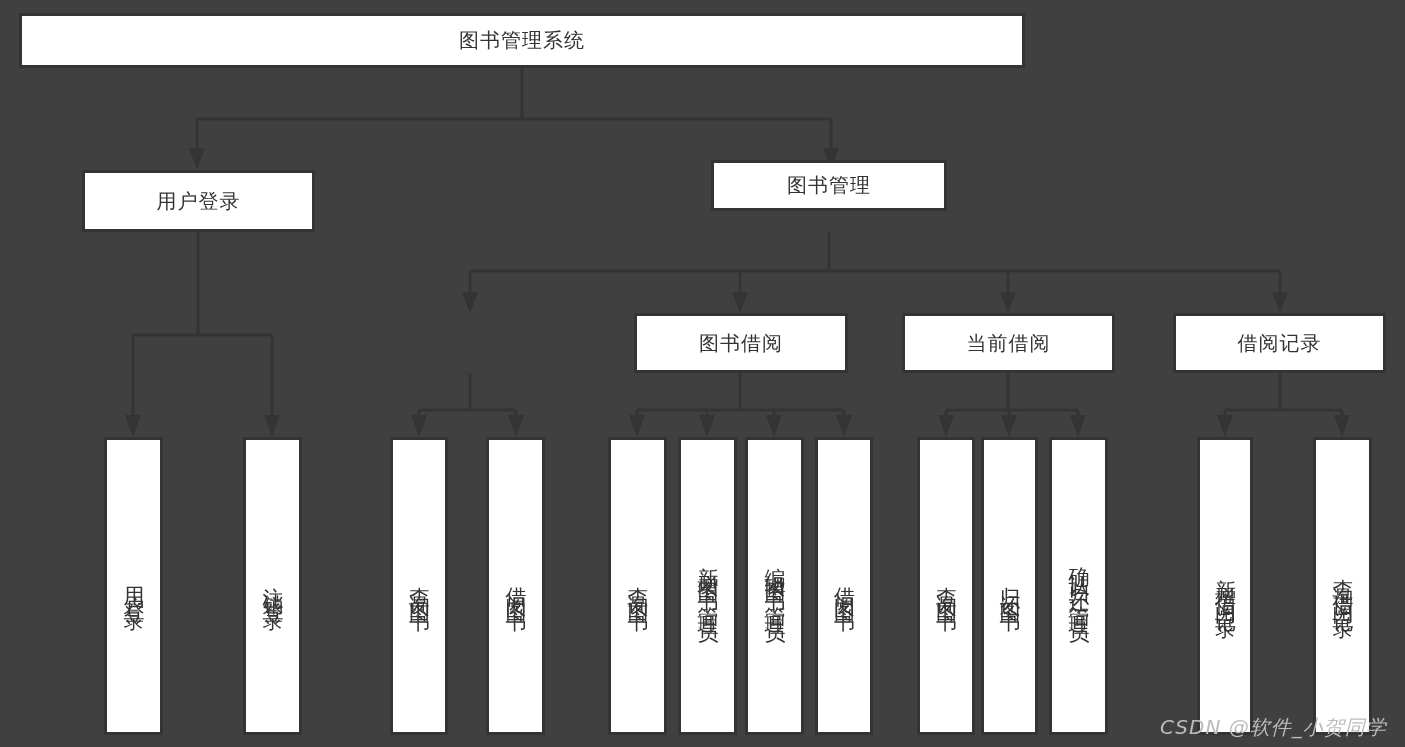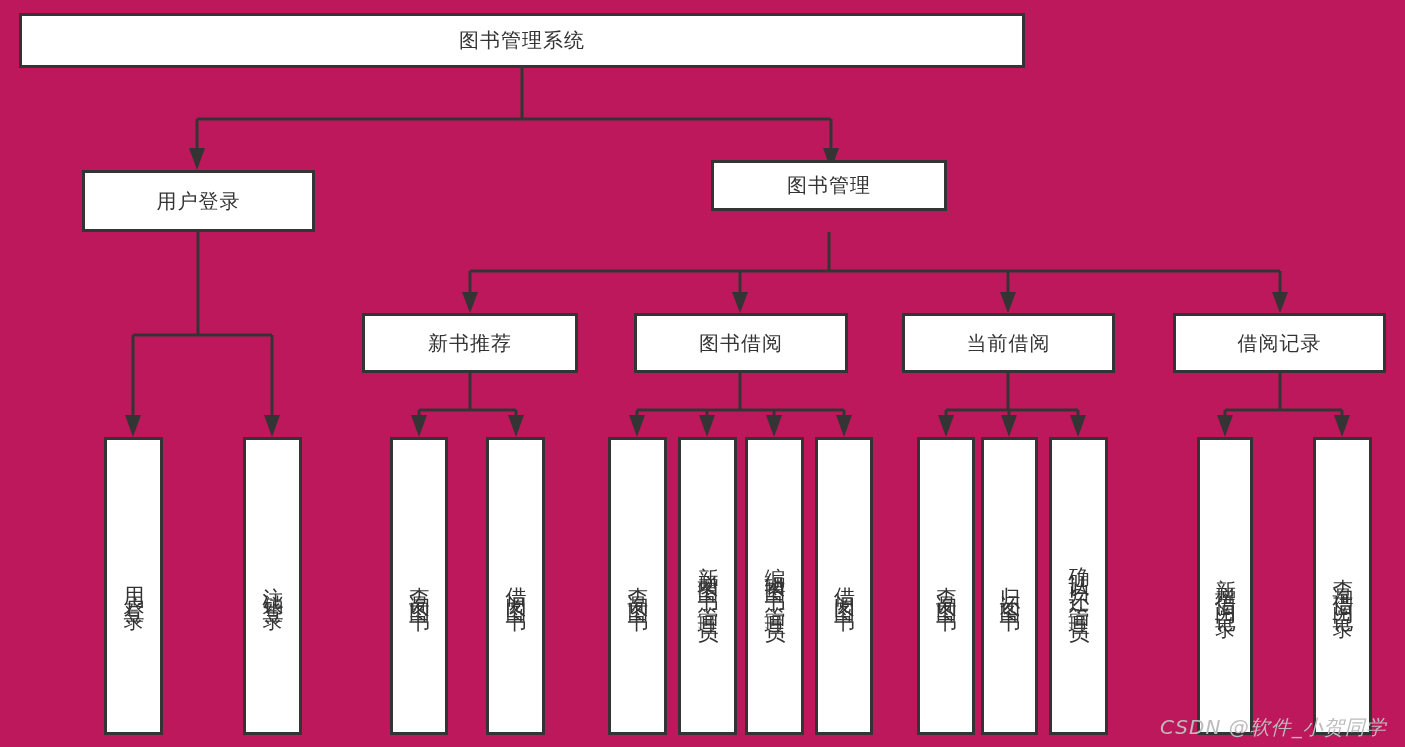--- a/index.html
+++ b/index.html
@@ -5,21 +5,21 @@
   html, body {
     margin: 0;
     padding: 0;
     background: #ffffff;
     font-family: "DejaVu Sans", "Liberation Sans", sans-serif;
   }
   .canvas {
     position: relative;
     width: 1405px;
     height: 747px;
-    background: #be185d;
+    background: #404040;
     overflow: hidden;
   }
   .connectors {
     position: absolute;
     left: 0; top: 0;
     width: 1405px;
     height: 747px;
     pointer-events: none;
   }
   .node {
@@ -115,23 +115,20 @@
     <span>图书管理系统</span>
   </div>
 
   <div class="node h" style="left:82px;top:170px;width:233px;height:62px">
     <span>用户登录</span>
   </div>
   <div class="node h" style="left:711px;top:160px;width:236px;height:51px">
     <span>图书管理</span>
   </div>
 
-  <div class="node h" style="left:362px;top:313px;width:216px;height:60px">
-    <span>新书推荐</span>
-  </div>
   <div class="node h" style="left:902px;top:313px;width:213px;height:60px">
     <span>当前借阅</span>
   </div>
   <div class="node h" style="left:634px;top:313px;width:214px;height:60px">
     <span>图书借阅</span>
   </div>
   <div class="node h" style="left:1173px;top:313px;width:213px;height:60px">
     <span>借阅记录</span>
   </div>
 

